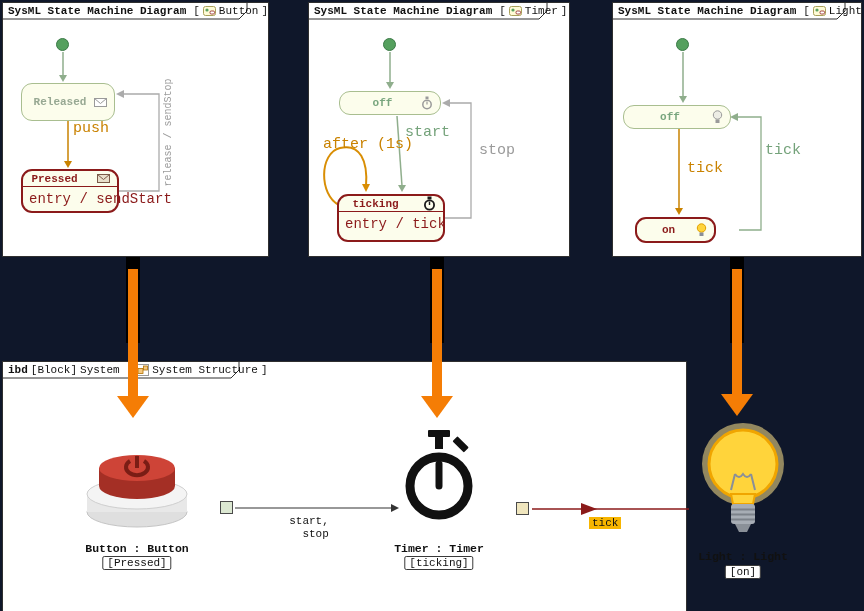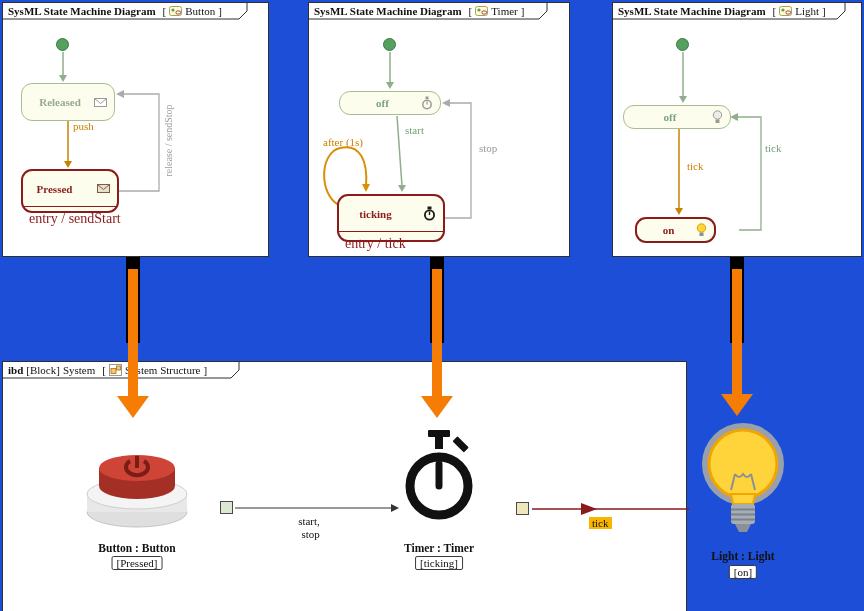--- a/index.html
+++ b/index.html
@@ -1,37 +1,37 @@
 <!DOCTYPE html>
 <html><head>
 <meta charset="utf-8">
 <style>
   * { margin:0; padding:0; box-sizing:border-box; }
   body { background:#fff; }
-  .stage { position:relative; width:864px; height:611px; background:#1d4ed8;
-           font-family:Liberation Serif, serif; overflow:hidden; }
+  .stage { position:relative; width:864px; height:611px; background:#0f172a;
+           font-family:Liberation Mono, monospace; overflow:hidden; }
   .frame { position:absolute; background:#fff; border:1px solid #2f2f2f; }
   .overlay { position:absolute; left:0; top:0; }
   .tab { position:absolute; left:5px; top:0; height:16px; display:inline-flex;
          align-items:center; gap:3px; font-size:11px; color:#111; white-space:nowrap; z-index:2;}
   .tab .b { font-weight:bold; }
   .tab .br { margin-left:4px; }
   .dico { display:inline-flex; align-items:center; }
   .initial { position:absolute; width:13px; height:13px; border-radius:50%;
              background:#55A05E; border:1px solid #3B7A47; }
   .st { position:absolute; background:#FCFDEC; border-radius:11px; }
   .green-b { border:1.3px solid #A9BE90; }
   .red-b { border:2px solid #8B1A1A; }
   .namerow { display:flex; align-items:center; height:100%; padding:0 7px; gap:3px; }
-  .namerow.h20 { height:36px; border-bottom:1px solid #8B1A1A;gap:18px; }
+  .namerow.h20 { height:16px; border-bottom:1px solid #8B1A1A;gap:18px; }
   .sname { flex:1; text-align:center; font-weight:bold; font-size:11px; }
   .sname.red { color:#8B1A1A; }
   .sicon { flex:none; display:inline-flex; }
   .entry { font-size:14px; color:#8B1A1A; padding:4px 6px 0 6px; white-space:nowrap; }
-  .tlabel { position:absolute; font-size:11px; white-space:nowrap; }
+  .tlabel { position:absolute; font-size:15px; white-space:nowrap; }
   .c-green { color:#74A27A; } .c-orange { color:#C98200; } .c-gray { color:#9a9a9a; }
   .vlabel { position:absolute; width:92px; left:119px; top:132px; transform:rotate(-90deg);
             font-size:10px; color:#9a9a9a; text-align:center; white-space:nowrap; }
   .alloc-bar { position:absolute; width:14px; background:#000; z-index:5; }
   .alloc-shaft { position:absolute; width:10px; background:#F57D05; z-index:6; }
   .alloc-head { position:absolute; width:0; height:0; border-left:16px solid transparent;
                 border-right:16px solid transparent; border-top:22px solid #F57D05; z-index:6; }
   .part-label { position:absolute; transform:translateX(-50%); font-weight:bold;
                 font-size:11.5px; color:#111; white-space:nowrap; }
   .runtime-box { position:absolute; transform:translateX(-50%); border:1px solid #3a3a3a;

